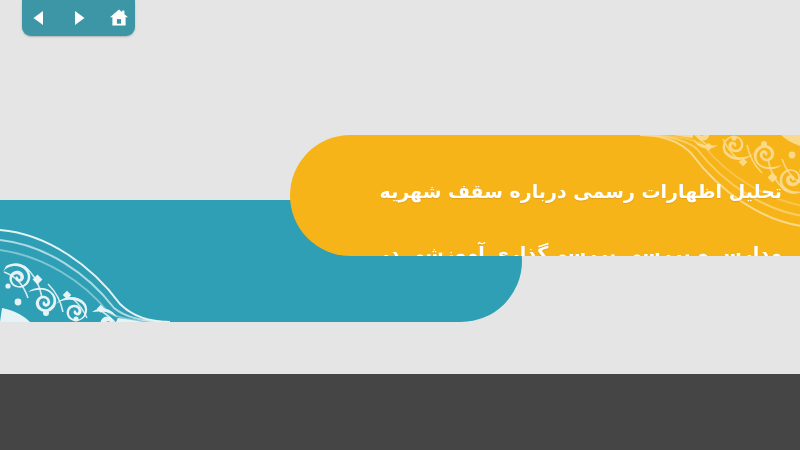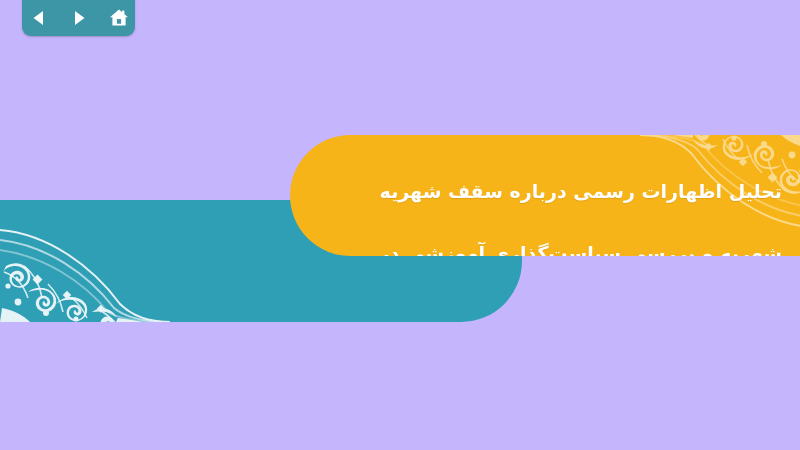--- a/index.html
+++ b/index.html
@@ -2,21 +2,21 @@
 <html lang="fa" dir="rtl"><head>
 <meta charset="utf-8">
 <style>
   html,body{margin:0;padding:0;}
   body{
     width:800px;height:450px;
     background:#454545;
     font-family:"DejaVu Sans","Liberation Sans",sans-serif;
     overflow:hidden;position:relative;
   }
-  #stage{position:absolute;inset:0;width:800px;height:450px;overflow:hidden;background:#c4b5fd;}
+  #stage{position:absolute;inset:0;width:800px;height:374px;overflow:hidden;background:#e5e5e5;}
 
   
   .navbar{
     position:absolute;left:22px;top:0;width:113px;height:36px;
     background:#3c96a6;
     border-bottom-left-radius:9px;border-bottom-right-radius:9px;
     display:flex;align-items:center;justify-content:center;gap:16px;
     direction:ltr;
     box-shadow:0 1px 2px rgba(0,0,0,.22);
   }
@@ -161,19 +161,19 @@
           <path d="M151,56 c-10,-8 -16,-20 -18,-32"></path>
           <path d="M127,38 c-8,-8 -13,-18 -15,-28"></path>
           <path d="M103,24 c-7,-6 -12,-13 -15,-20"></path>
           <path d="M75,12 c-6,-4 -11,-8 -15,-12"></path>
         </g>
       </svg>
     </div>
 
     <div class="title">
       <span class="ln">تحلیل اظهارات رسمی درباره سقف شهریه</span>
-      <span class="ln">شهریه و بررسی سیاست‌گذاری آموزشی در</span>
+      <span class="ln">مدارس و بررسی بررسی‌گذاری آموزشی در</span>
       
     </div>
 
   </div>
 
 </div>
 
 </body></html>

